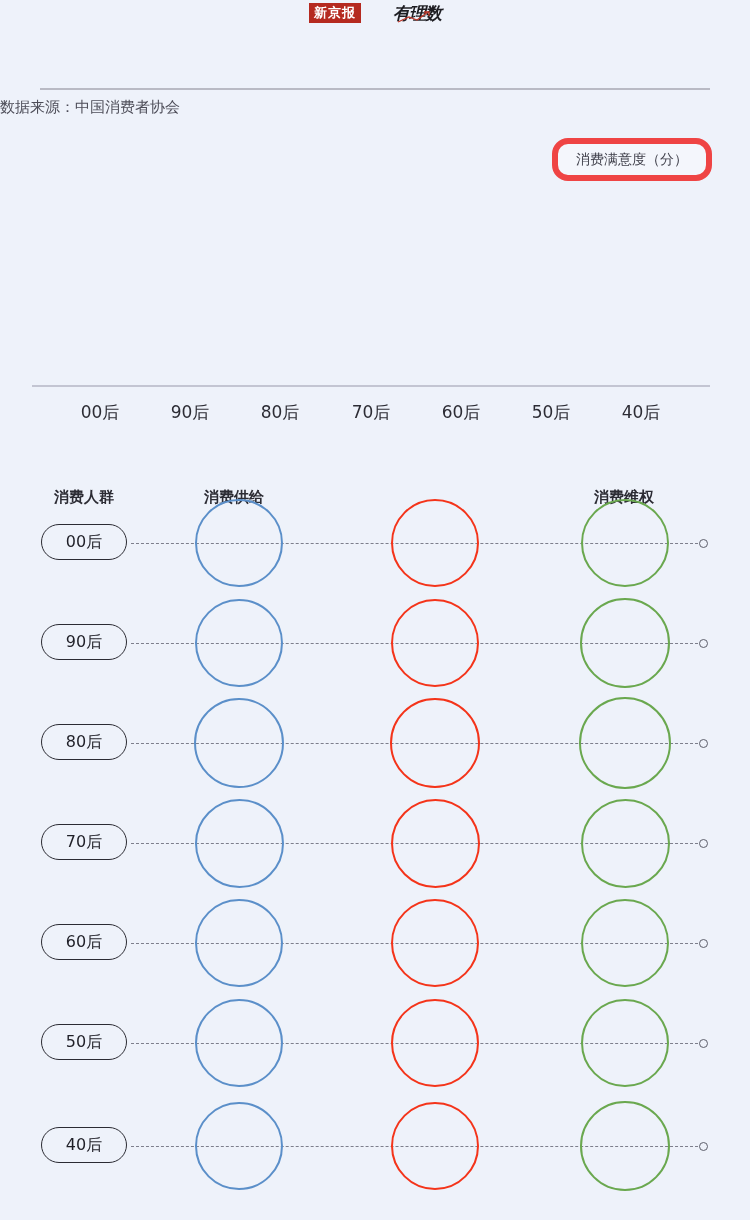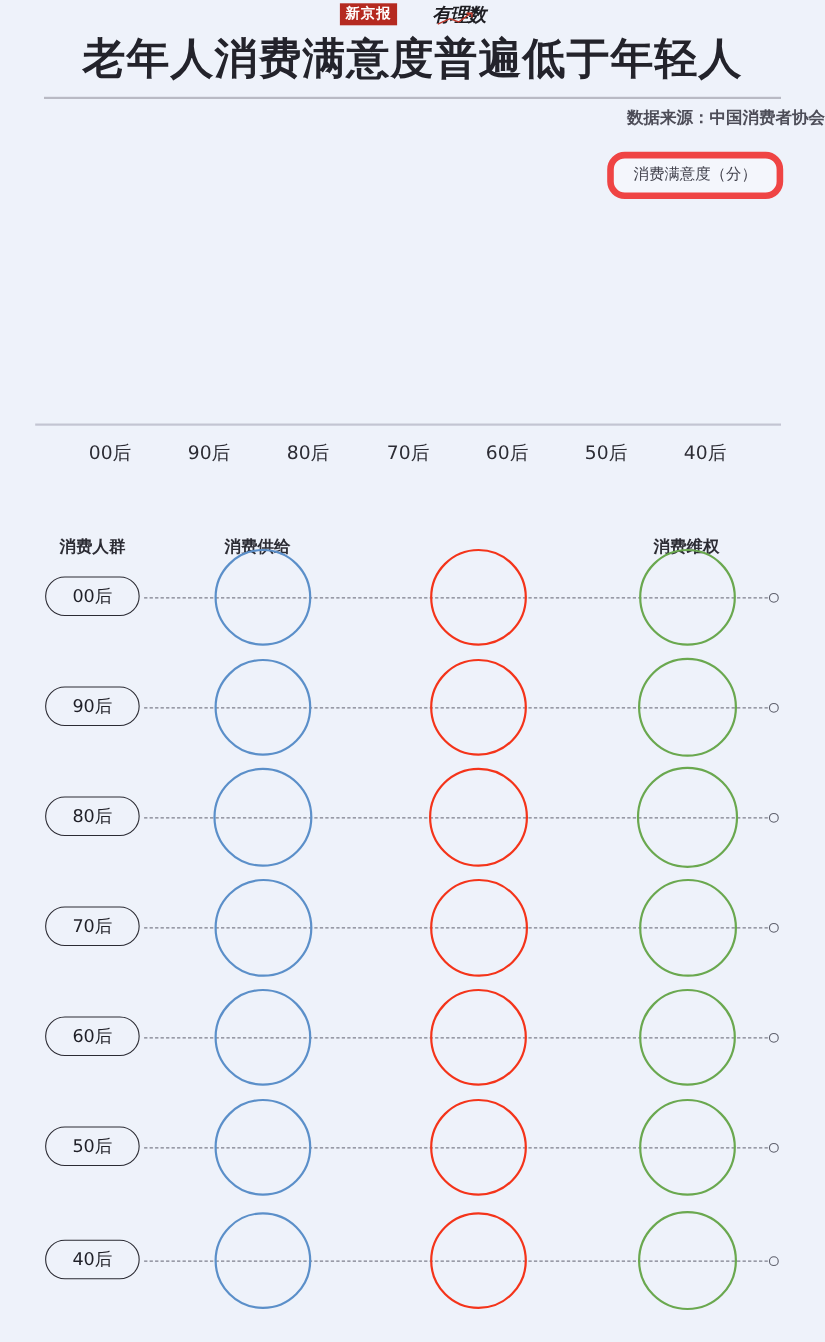--- a/index.html
+++ b/index.html
@@ -48,23 +48,23 @@
     letter-spacing:1px;
     color:#23232b;
     font-family:"DejaVu Sans",sans-serif;
   }
   .title-rule{
     position:absolute;left:40px;top:88px;width:670px;height:2px;
     background:#b9bac4;
   }
   .subtitle{
     position:absolute;left:0;top:96px;width:750px;
-    text-align:right;
+    text-align:left;
     font-size:15px;line-height:22px;
-    font-weight:700;
+    font-weight:400;
     color:#4d4d58;
     font-family:"DejaVu Sans",sans-serif;
   }
 
   
   .legend-pill{
     position:absolute;right:38px;top:138px;
     border:6px solid #ef4444;
     border-radius:16px;
     background:#f4f6fc;
@@ -146,21 +146,20 @@
     <span class="brand-box">新京报</span>
     <span class="brand-script">
       <span>有理数</span>
       <svg class="brand-arrow" viewBox="0 0 34 12">
         <path d="M1 11 L12 6 L20 9 L31 1" fill="none" stroke="#c0392b" stroke-width="1.3"></path>
         <path d="M27 1 L32 1 L32 5" fill="none" stroke="#c0392b" stroke-width="1.3"></path>
       </svg>
     </span>
   </div>
 
-  <div class="title">老年人消费满意度普遍低于年轻人</div>
   <div class="title-rule"></div>
   <div class="subtitle">数据来源：中国消费者协会</div>
 
   <div class="legend-pill">消费满意度（分）</div>
 
   <div class="axis-line"></div>
   <div class="axis-labels">
       <div class="axis-tick" style="left: 68px;">00后</div>
       <div class="axis-tick" style="left: 158px;">90后</div>
       <div class="axis-tick" style="left: 248px;">80后</div>

